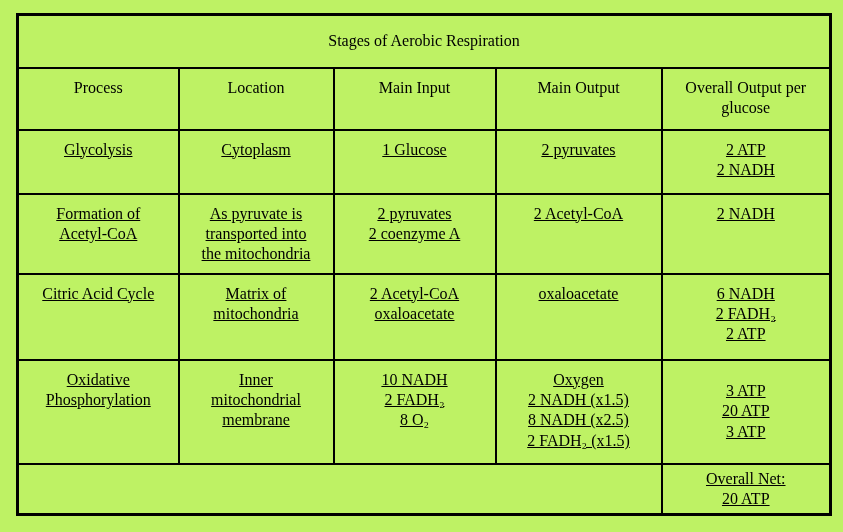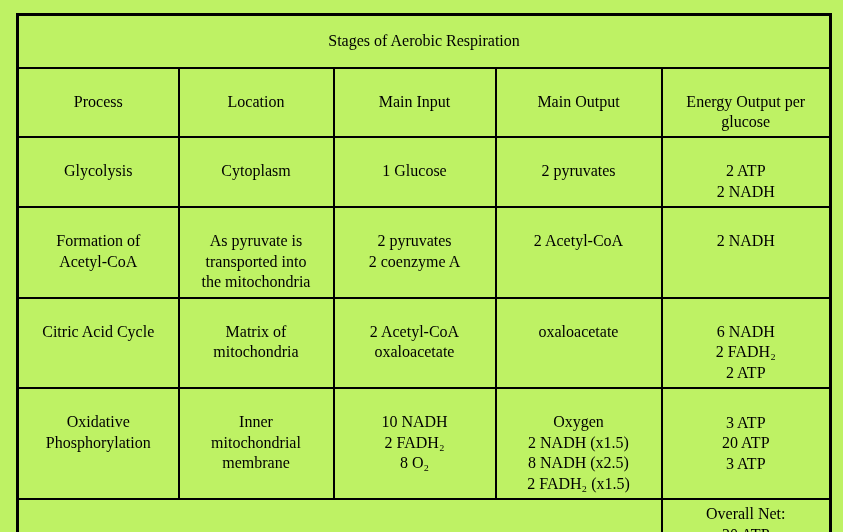--- a/index.html
+++ b/index.html
@@ -27,21 +27,21 @@
     width: 813px;
     border-collapse: collapse;
     table-layout: fixed;
     border: 3px solid #000000;
   }
   .resp-table th,
   .resp-table td {
     border: 2px solid #000000;
     text-align: center;
     vertical-align: top;
-    padding: 23px 4px 4px 4px;
+    padding: 9px 4px 4px 4px;
     font-weight: normal;
     font-size: 16px;
     line-height: 1.28;
     overflow: hidden;
   }
   .resp-table .title-row {
     height: 53px;
   }
   .resp-table .title-row th {
     vertical-align: middle;
@@ -57,21 +57,21 @@
   
   .resp-table tbody tr:nth-child(4) td:nth-child(5) {
     vertical-align: middle;
     padding-top: 4px;
   }
   .resp-table tfoot tr { height: 46px; }
   .resp-table tfoot td {
     vertical-align: middle;
     padding: 4px;
   }
-  .line { display: block; }
+  .line { display: block; text-decoration: underline; }
 </style>
 </head>
 <body>
 
 <div class="page">
   <table class="resp-table">
     <colgroup>
       <col style="width:161px">
       <col style="width:155px">
       <col style="width:162px">
@@ -80,21 +80,21 @@
     </colgroup>
     <thead>
       <tr class="title-row">
         <th colspan="5">Stages of Aerobic Respiration</th>
       </tr>
       <tr class="header-row">
         <th>Process</th>
         <th>Location</th>
         <th>Main Input</th>
         <th>Main Output</th>
-        <th>Energy Output per glucose</th>
+        <th>Overall Output per glucose</th>
       </tr>
     </thead>
     <tbody>
         <tr>
           <td>
             <div class="line">Glycolysis</div>
           </td>
           <td>
             <div class="line">Cytoplasm</div>
           </td>

